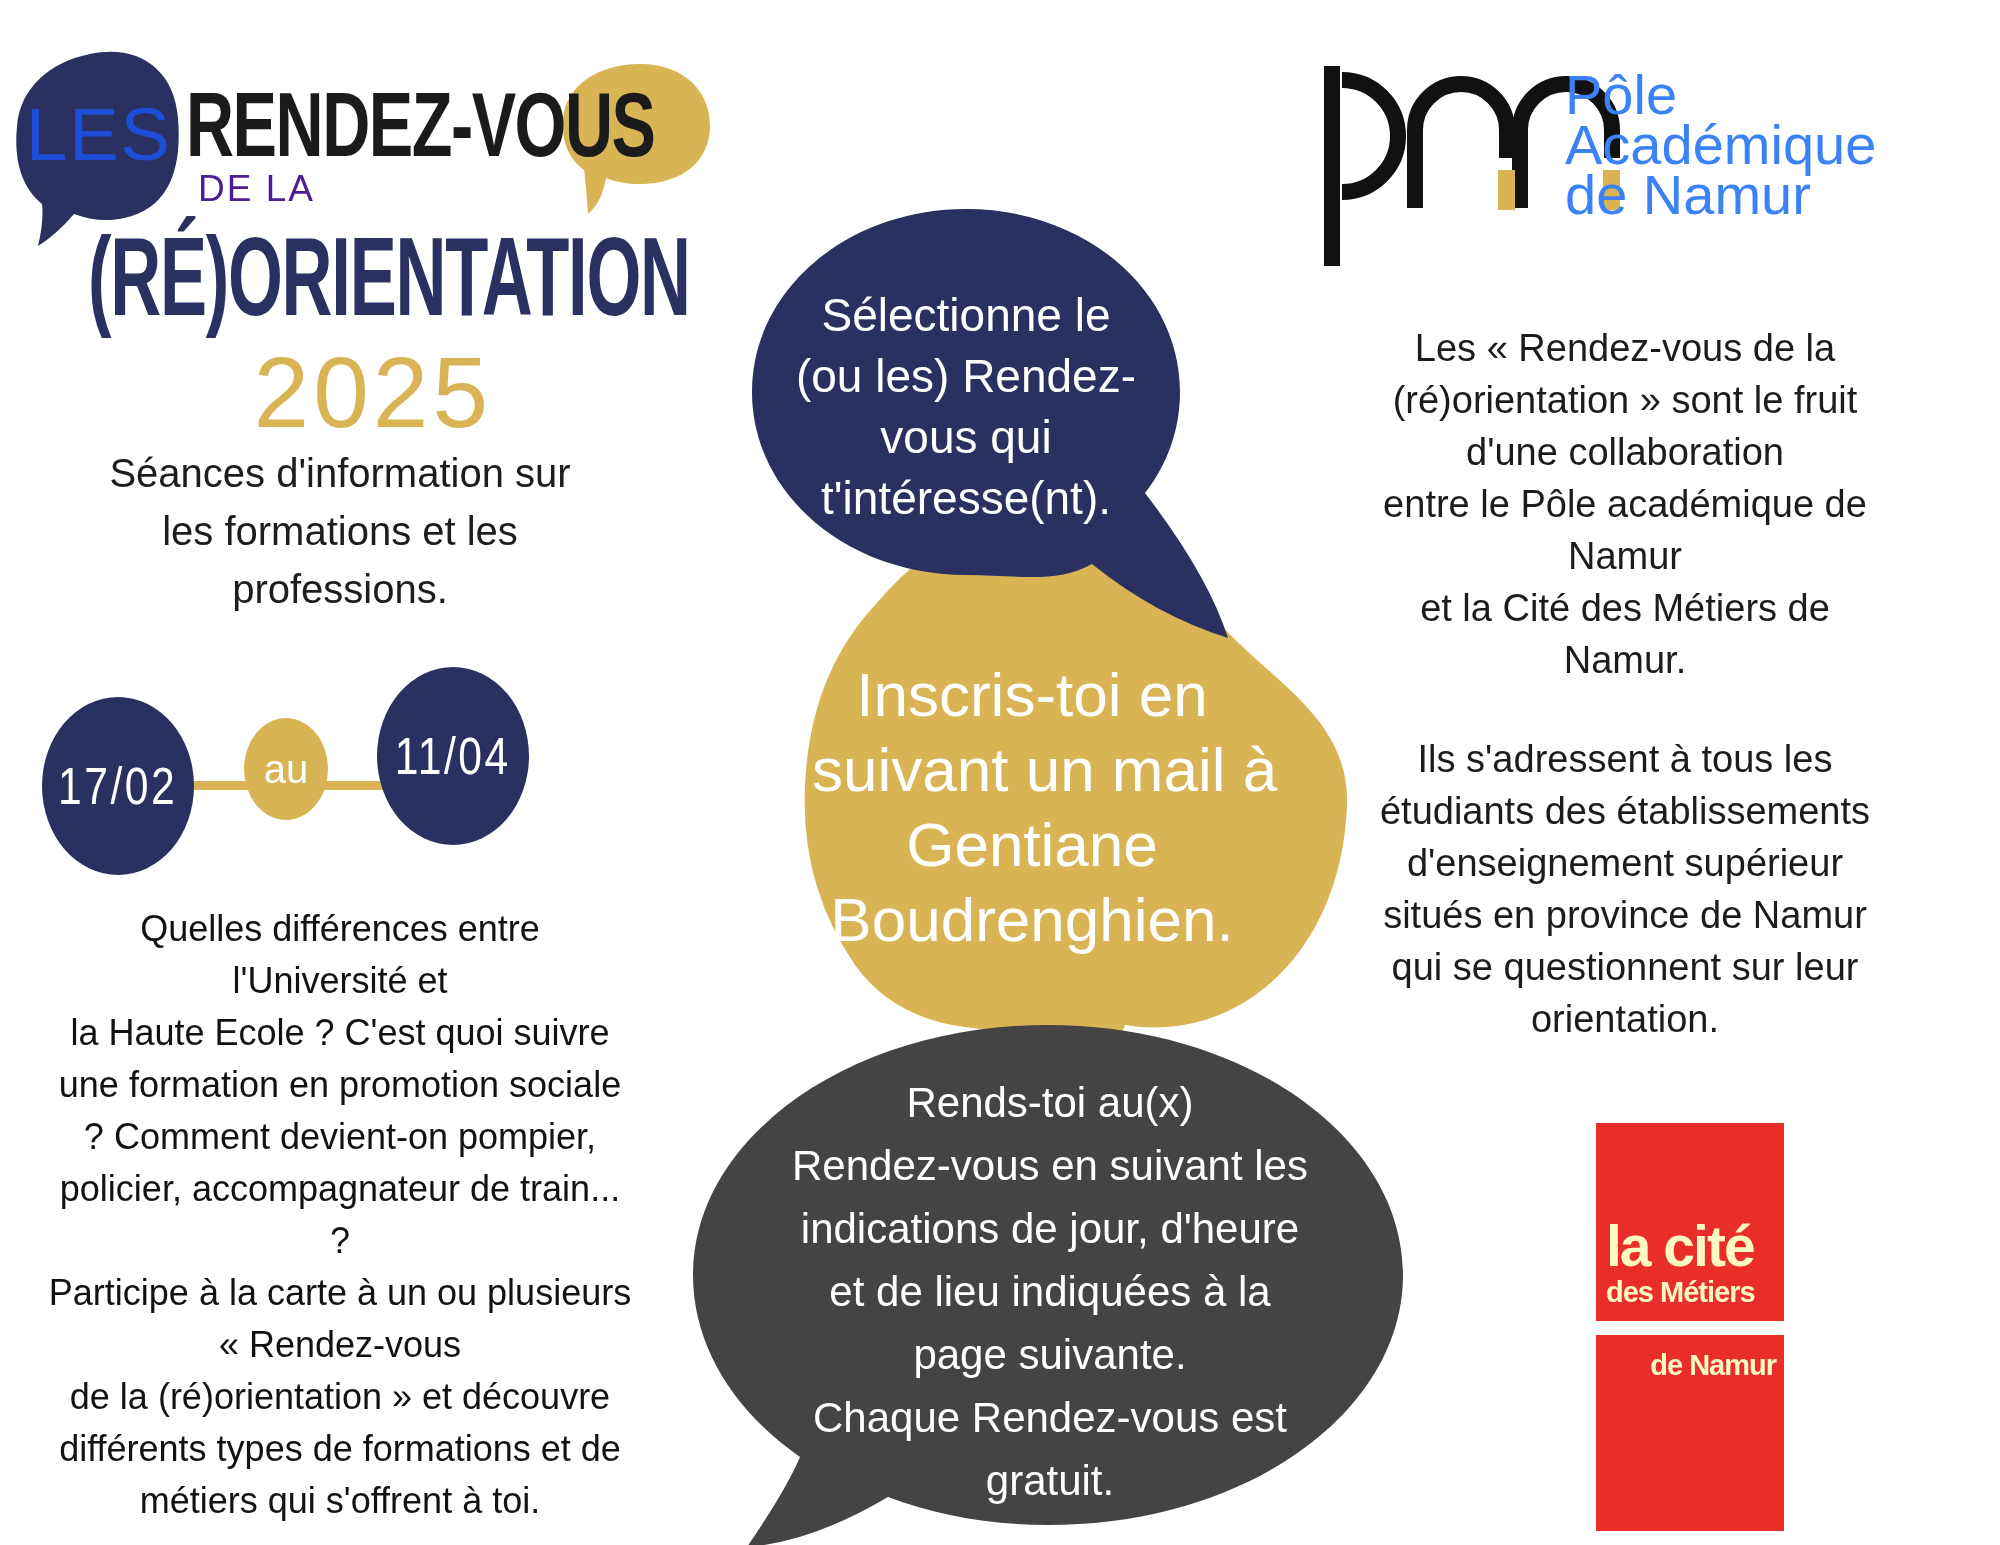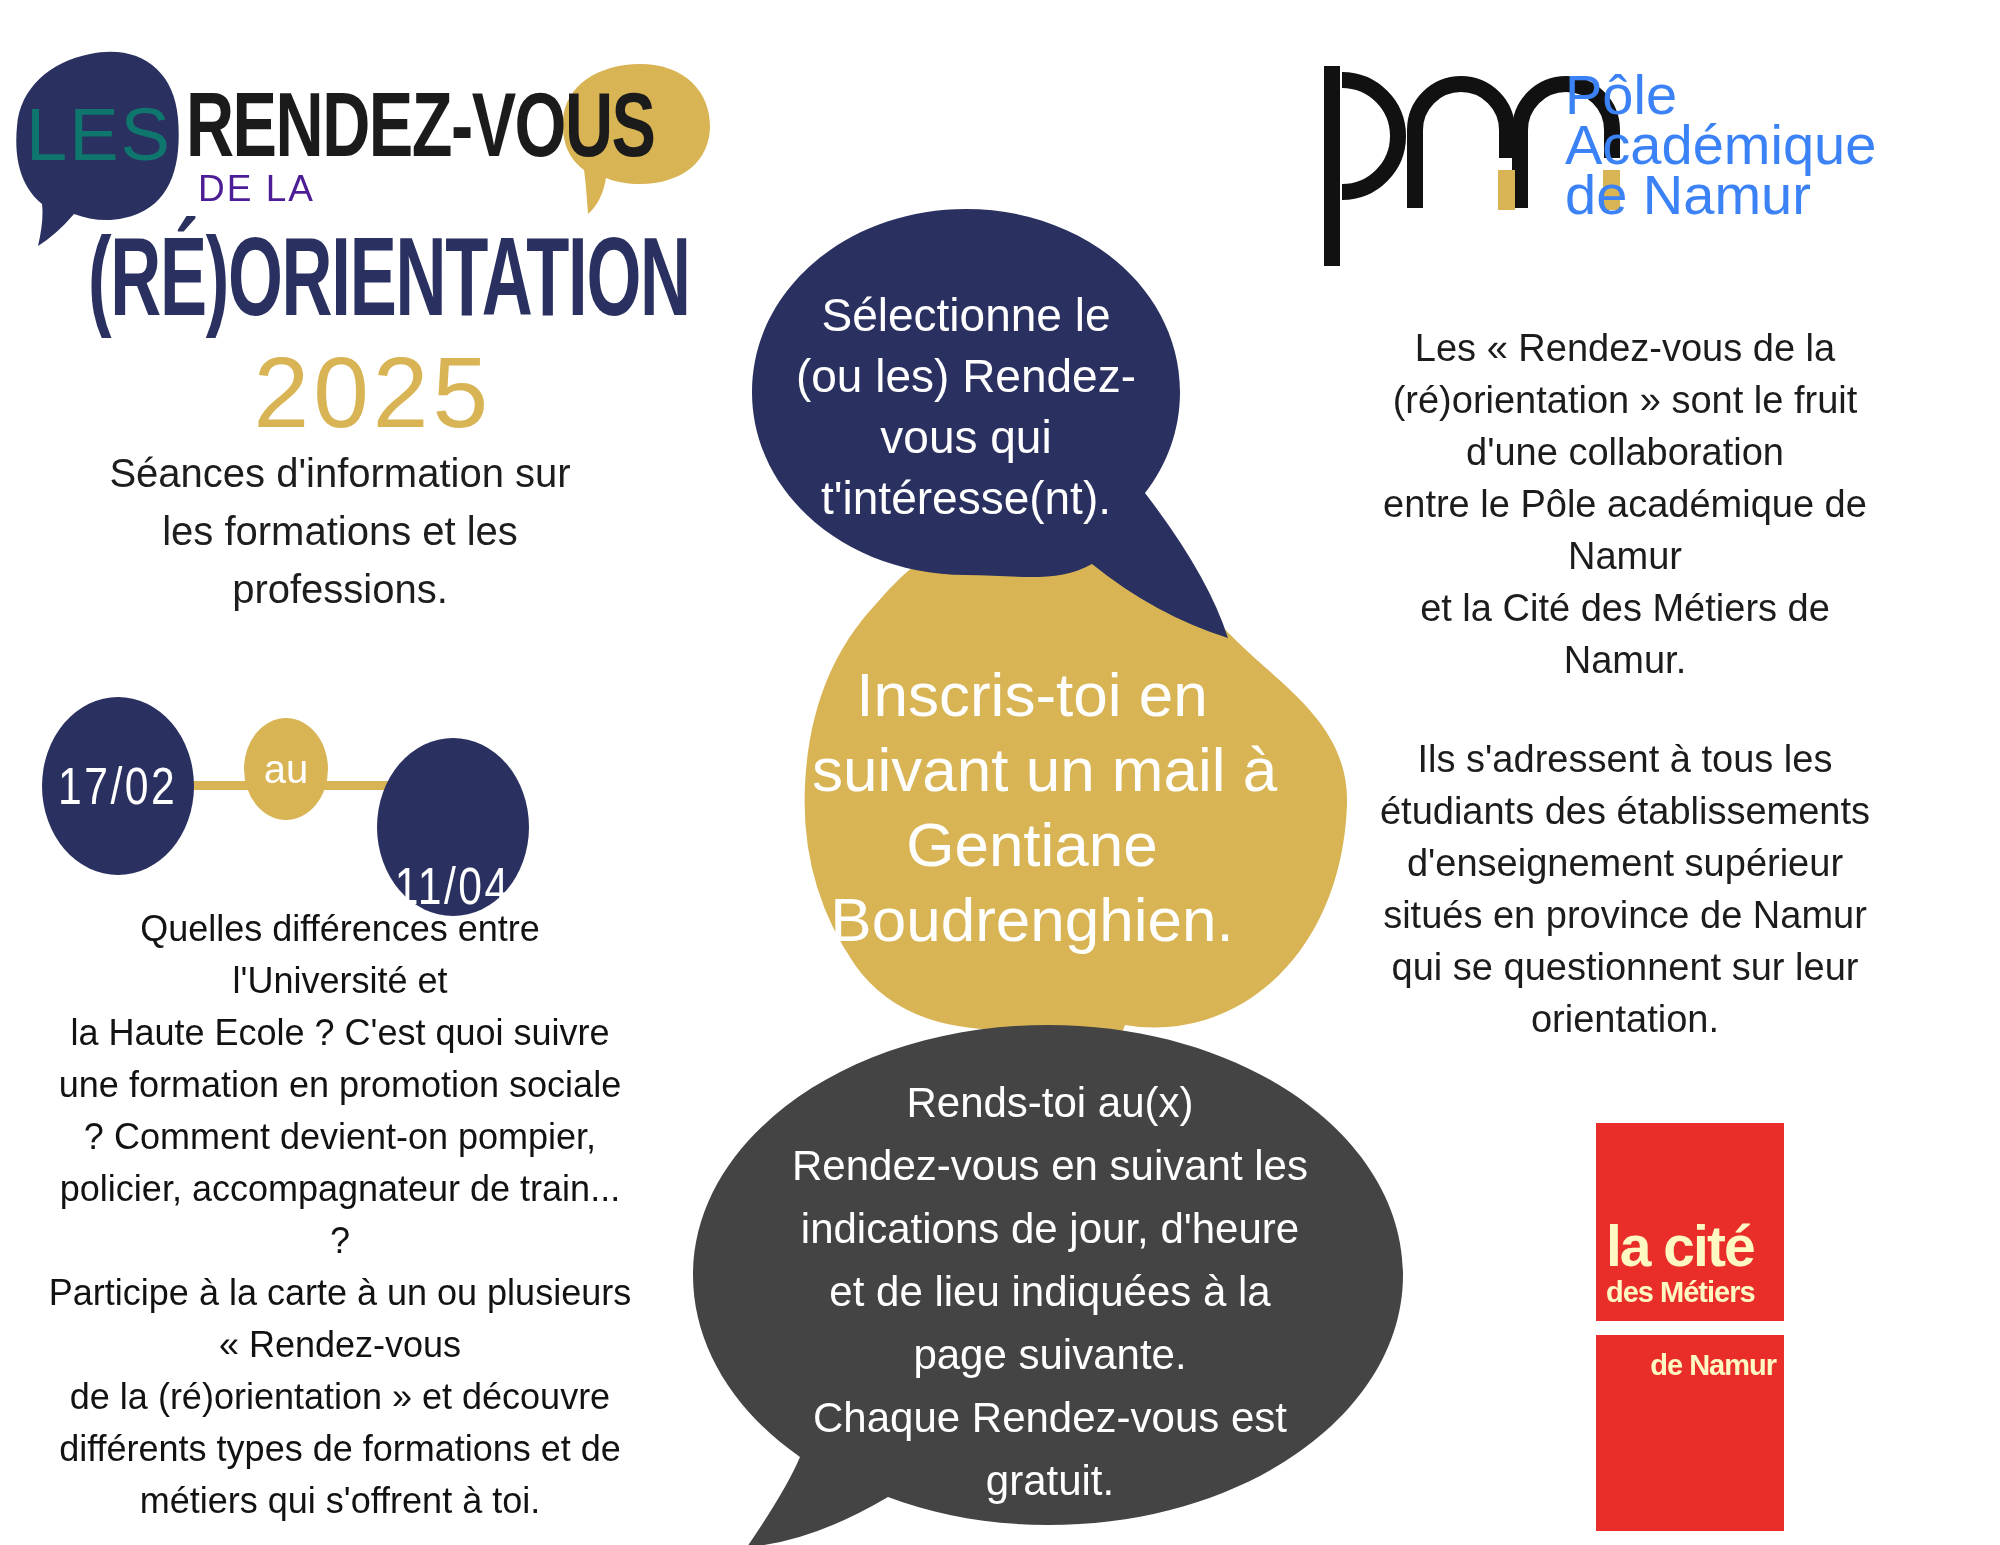--- a/index.html
+++ b/index.html
@@ -5,21 +5,21 @@
   html,body{margin:0;padding:0;background:#ffffff;}
   #poster{
     position:relative;width:2000px;height:1545px;overflow:hidden;background:#ffffff;
     font-family:"Liberation Sans","DejaVu Sans",sans-serif;color:#1a1a1a;
   }
   .abs{position:absolute;}
   .center{text-align:center;}
   .lines div{white-space:nowrap;}
   
   .les-text{
-    left:20px;top:92px;width:158px;text-align:center;color:#0f766e;
+    left:20px;top:92px;width:158px;text-align:center;color:#1d4ed8;
     font-size:74px;font-weight:300;letter-spacing:2px;z-index:3;
   }
   .brand1{
     left:186px;top:80px;font-size:90px;font-weight:700;color:#1b1b1b;
     line-height:90px;letter-spacing:-2px;transform:scaleX(0.74);transform-origin:left top;z-index:3;white-space:nowrap;
   }
   .brand2{
     left:198px;top:168px;font-size:37px;font-weight:300;color:#4c1d95;
     letter-spacing:2px;z-index:3;white-space:nowrap;
   }
@@ -94,21 +94,21 @@
       <div>professions.</div>
     </div>
 
   <div class="abs connector" style="left:190px;width:200px;"></div>
   <div class="abs date-circle" style="left:42px;top:697px;width:152px;height:178px;z-index:2;">
     <span class="date-text">17/02</span>
   </div>
   <div class="abs au-circle">
     <span>au</span>
   </div>
-  <div class="abs date-circle" style="left:377px;top:738px;width:152px;height:178px;z-index:2;align-items:flex-end;">
+  <div class="abs date-circle" style="left:377px;top:667px;width:152px;height:178px;z-index:2;">
     <span class="date-text">11/04</span>
   </div>
 
   <div class="abs left-par center lines">
       <div>Quelles différences entre</div>
       <div>l'Université et</div>
       <div>la Haute Ecole ? C'est quoi suivre</div>
       <div>une formation en promotion sociale</div>
       <div>? Comment devient-on pompier,</div>
       <div>policier, accompagnateur de train...</div>

